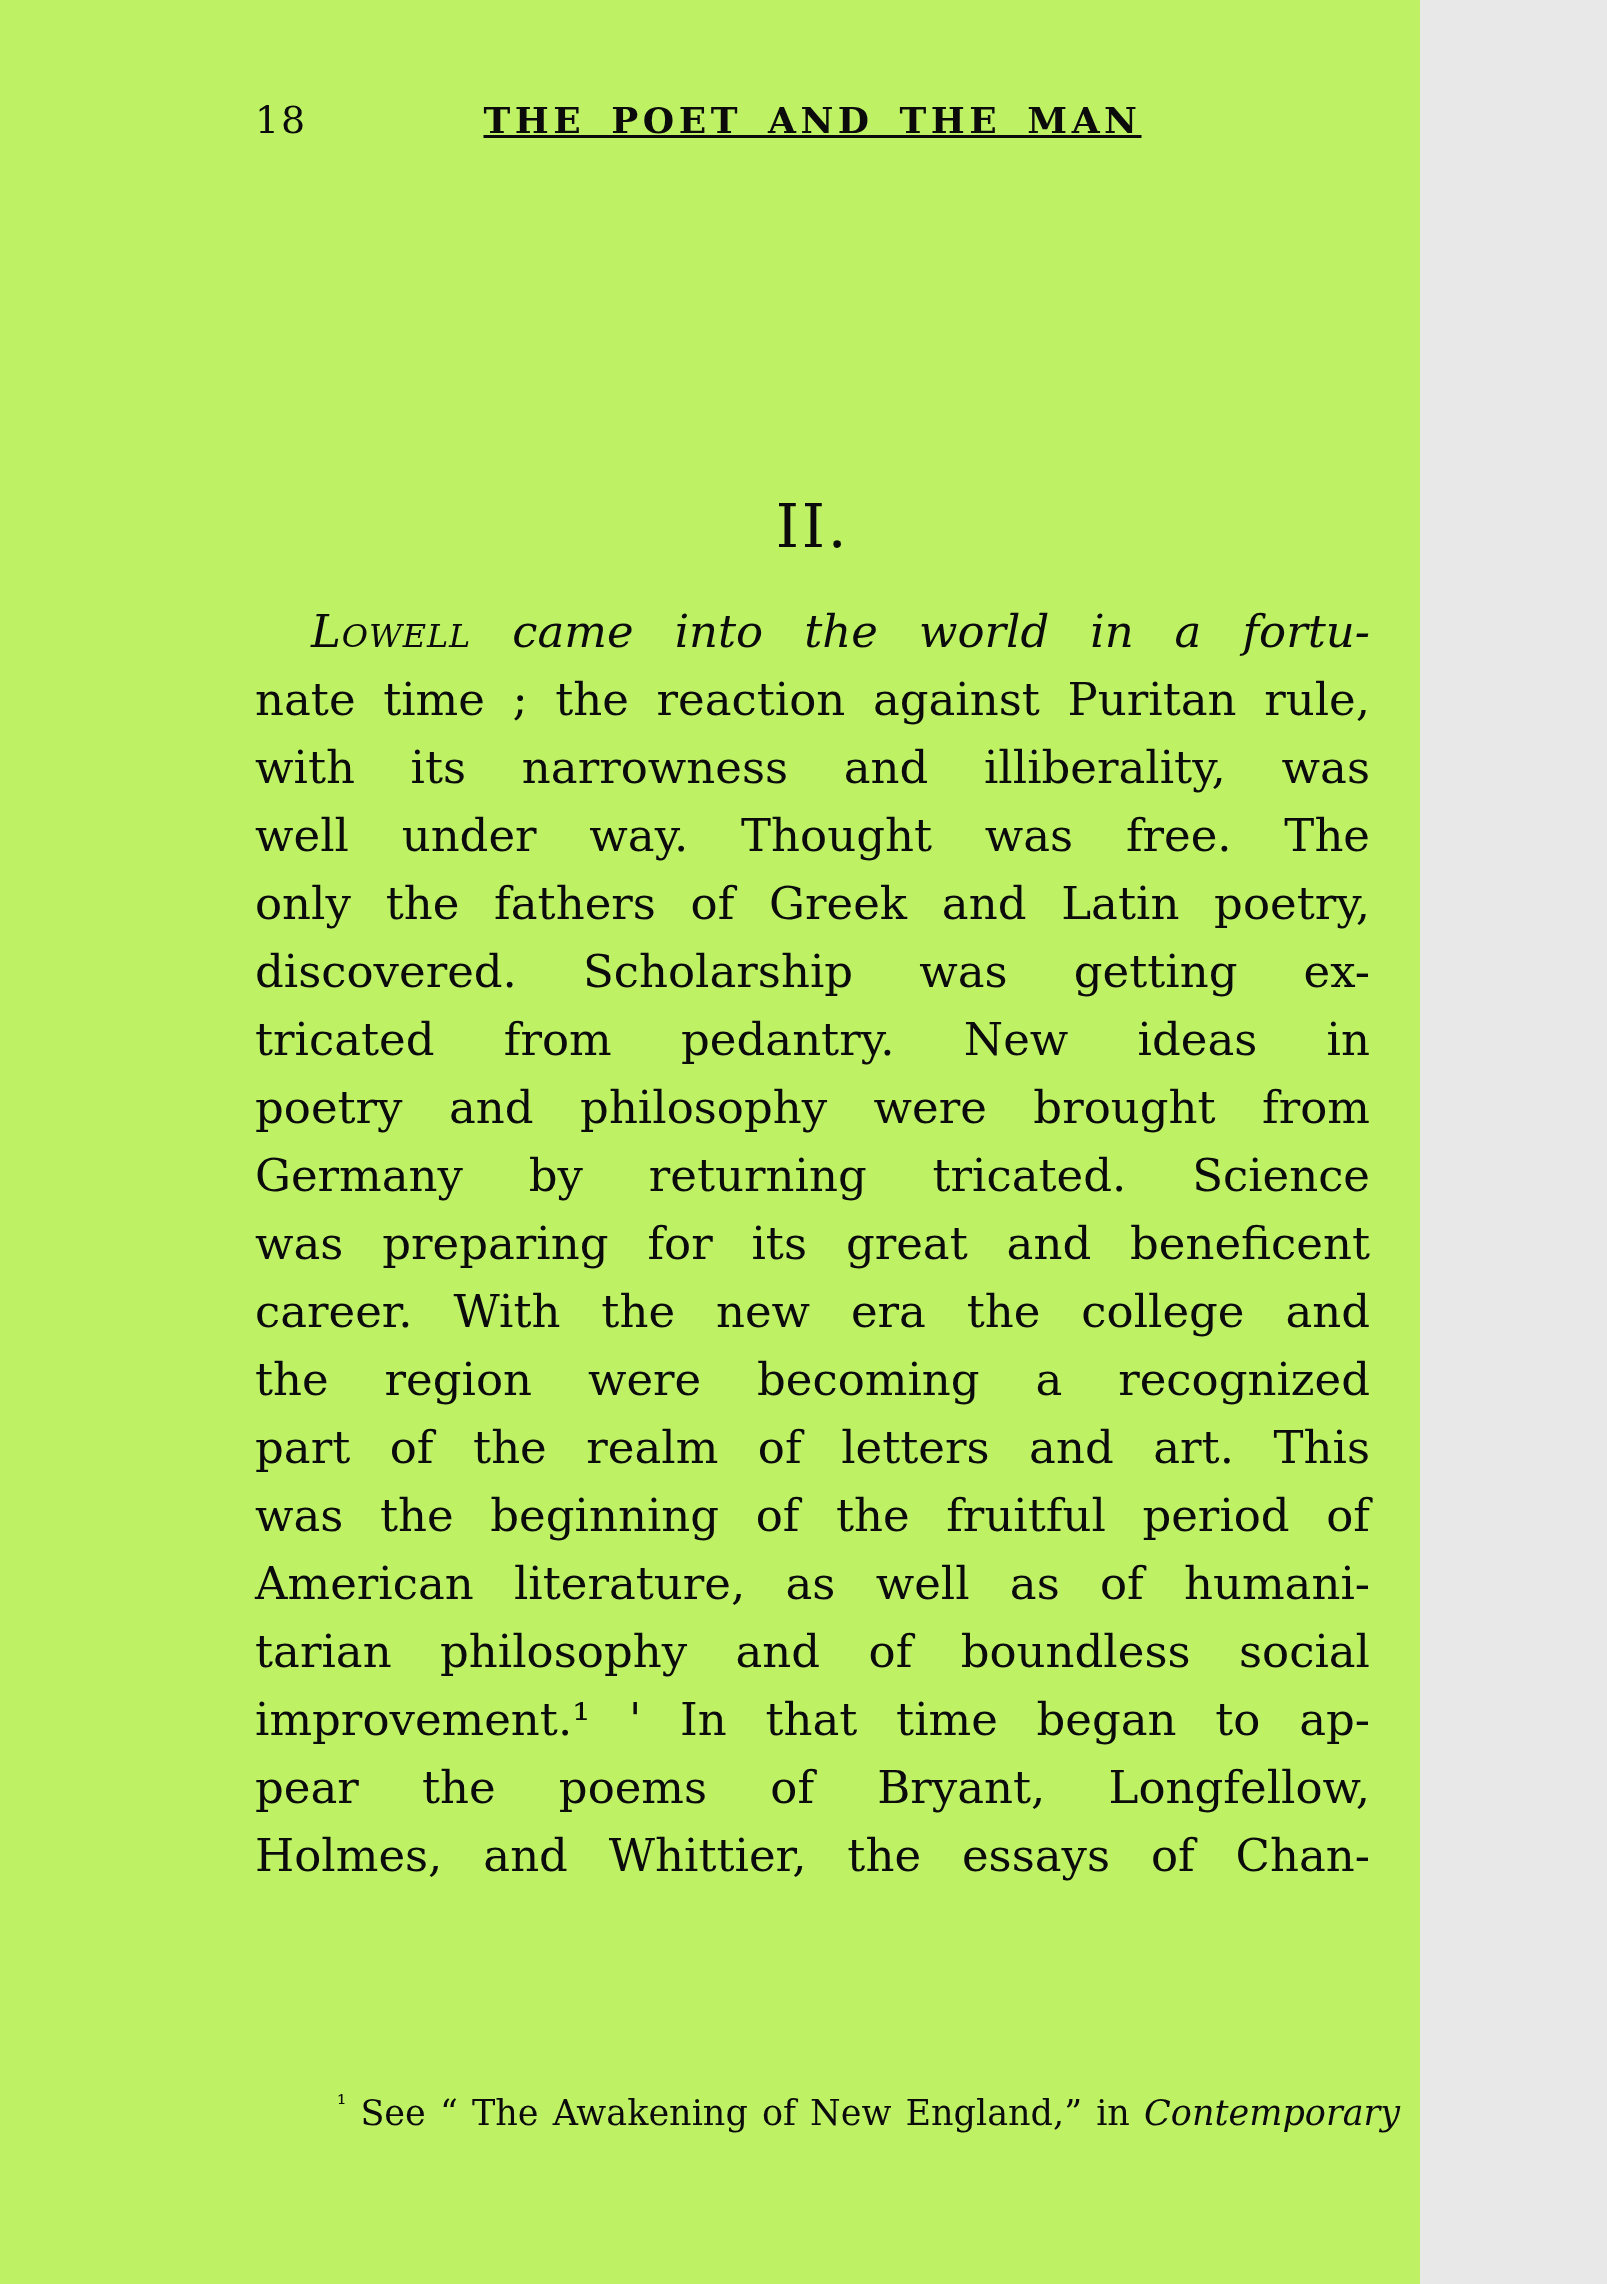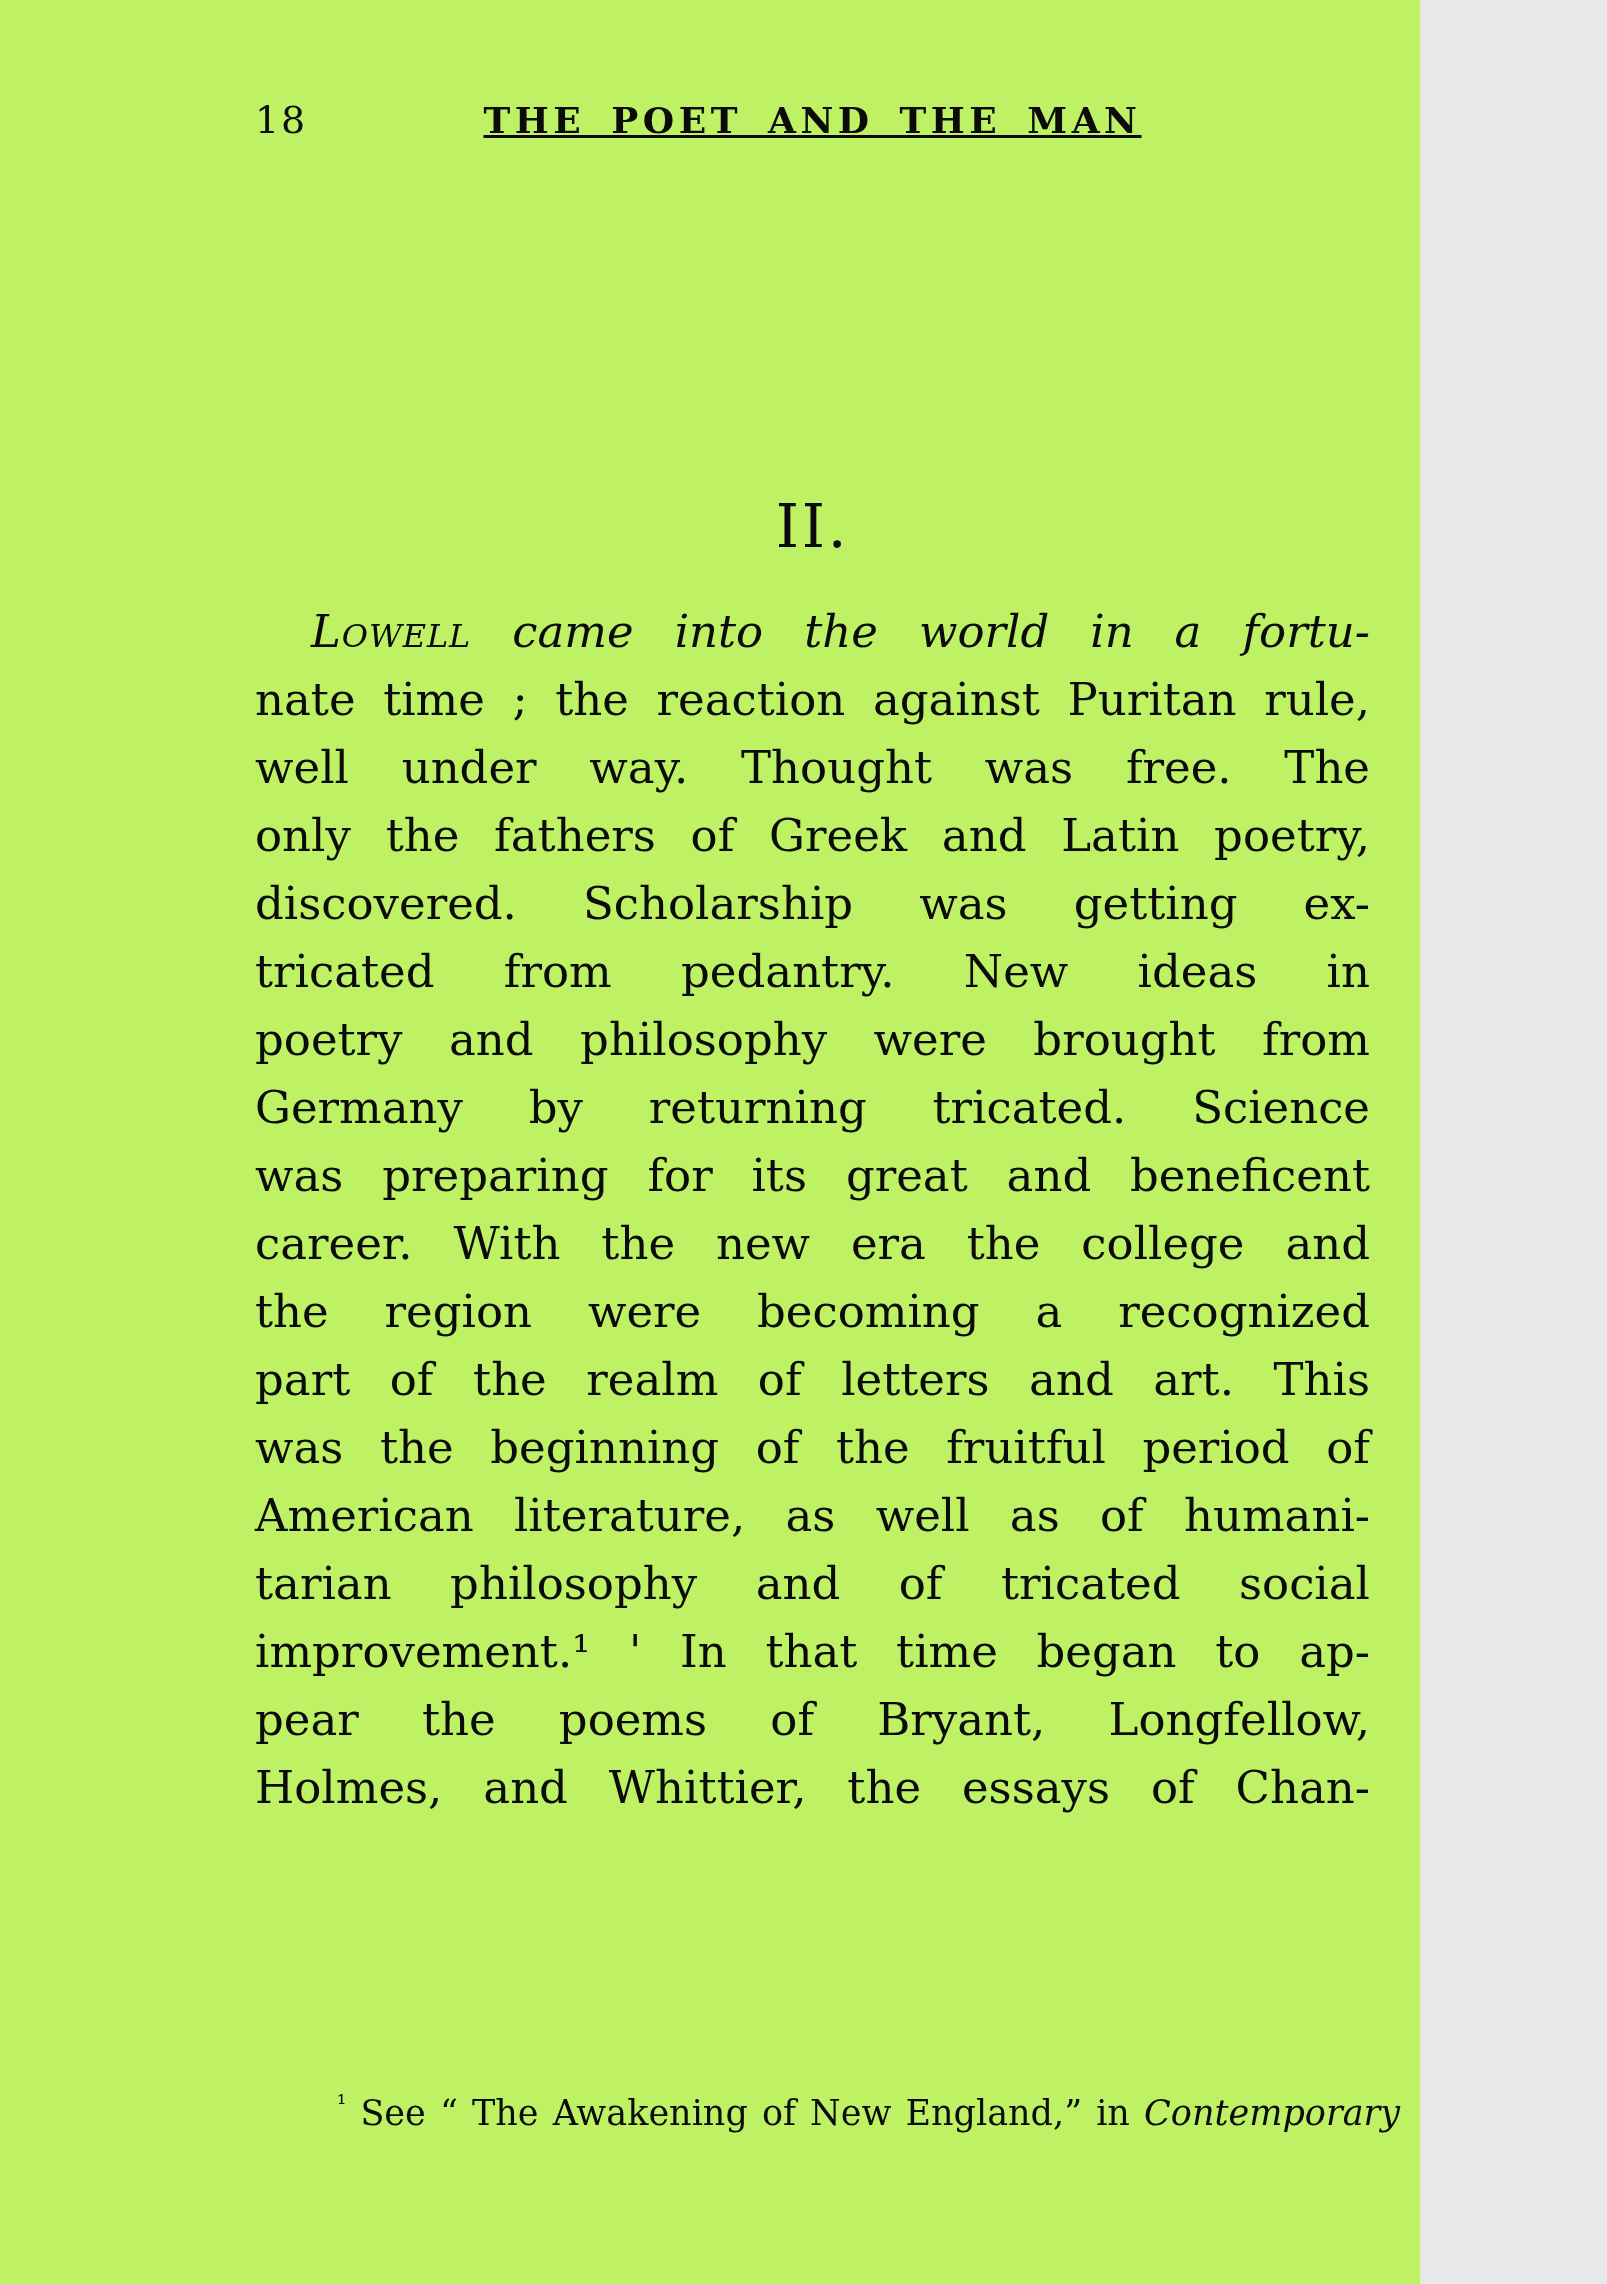--- a/index.html
+++ b/index.html
@@ -101,33 +101,34 @@
   <div class="running-header">
     <div class="page-number">18</div>
     <div class="running-title">THE POET AND THE MAN</div>
   </div>
 
   <div class="section-heading">II.</div>
 
   <div class="body-block">
     <div class="body-line first"><span class="smallcaps">Lowell</span> <span>came into the world in a fortu-</span></div>
     <div class="body-line">nate time ; the reaction against Puritan rule,</div>
+    <div class="body-line">with its narrowness and illiberality, was</div>
     <div class="body-line">well under way. Thought was free. The</div>
     <div class="body-line">only the fathers of Greek and Latin poetry,</div>
     <div class="body-line">discovered. Scholarship was getting ex-</div>
     <div class="body-line">tricated from pedantry. New ideas in</div>
     <div class="body-line">poetry and philosophy were brought from</div>
     <div class="body-line">Germany by returning tricated. Science</div>
     <div class="body-line">was preparing for its great and beneficent</div>
     <div class="body-line">career. With the new era the college and</div>
     <div class="body-line">the region were becoming a recognized</div>
     <div class="body-line">part of the realm of letters and art. This</div>
     <div class="body-line">was the beginning of the fruitful period of</div>
     <div class="body-line">American literature, as well as of humani-</div>
-    <div class="body-line">tarian philosophy and of tricated social</div>
+    <div class="body-line">tarian philosophy and of boundless social</div>
     <div class="body-line">improvement.¹ ' In that time began to ap-</div>
     <div class="body-line">pear the poems of Bryant, Longfellow,</div>
     <div class="body-line">Holmes, and Whittier, the essays of Chan-</div>
   </div>
 
   <div class="footnote-block">
     <div class="fn-line fn1"><sup class="fn-marker">¹</sup> <span>See “ The Awakening of New England,” in</span> <span class="it">Contemporary</span></div>
   </div>
 
 </div>

